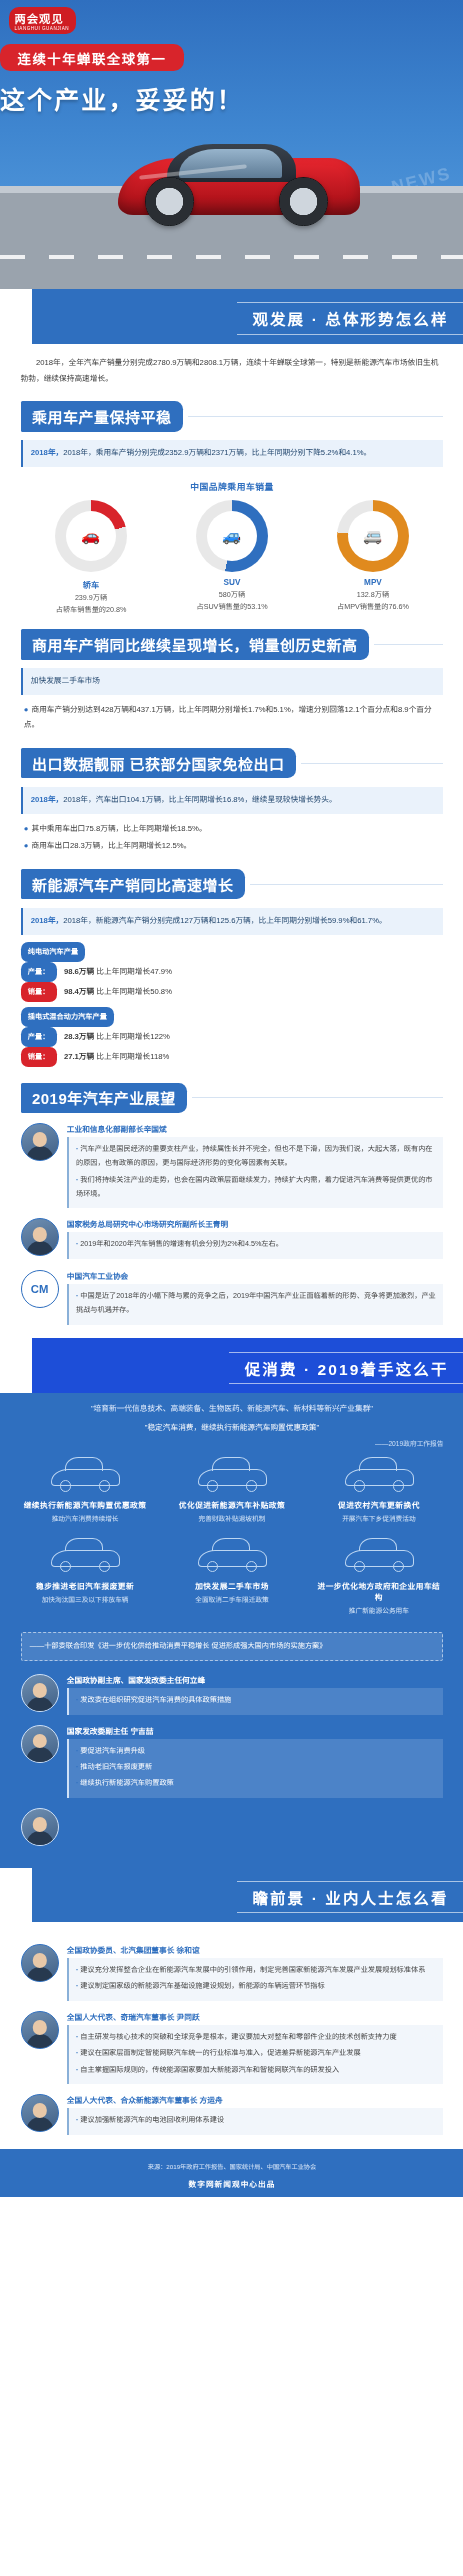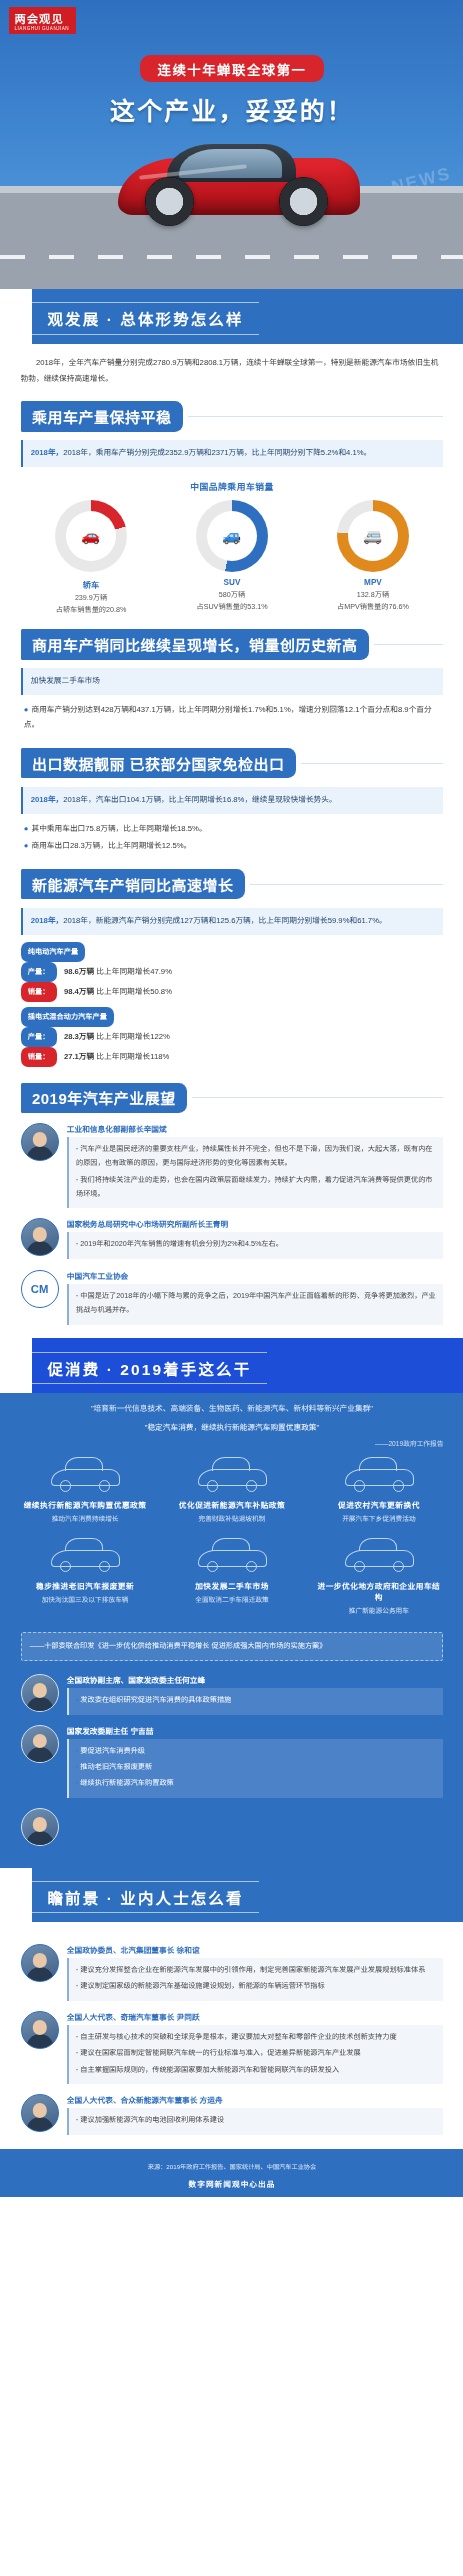--- a/index.html
+++ b/index.html
@@ -16,25 +16,25 @@
     position: relative;
     height: 289px;
     background: linear-gradient(180deg, #2f6fbf 0%, #3f86d0 45%, #5aa0e0 100%);
     overflow: hidden;
   }
   .hero-logo {
     position: absolute; top: 7.2px; left: 9.3px;
     background: #cf1d23; color: #fff;
     padding: 3.1px 7.2px 3.1px 5.2px;
     font-size: 11.3px; font-weight: bold; letter-spacing: 1px;
-    border-radius: 1px;
+    border-radius: 10px;
   }
   .hero-logo small { display:block; font-size:4.6px; font-weight:normal; letter-spacing:0.5px; }
   .hero-title-wrap {
-    position: absolute; top: 55px; left: 0; right: 0; text-align: center;
+    position: absolute; top: 44px; left: 0; right: 0; text-align: left;
   }
   .hero-sub {
     display: inline-block;
     background: #d8242b; color: #fff;
     font-size: 13.4px; font-weight: bold;
     padding: 3.6px 17.5px; border-radius: 10.3px; letter-spacing: 1.5px;
   }
   .hero-main {
     margin-top: 9.3px;
     font-size: 25px; font-weight: bold; color: #fff;
@@ -82,21 +82,21 @@
   .watermark {
     position: absolute; right: 12.4px; top: 170px;
     font-size: 17.5px; color: rgba(255,255,255,.22); font-weight: bold; letter-spacing: 2.1px;
     transform: rotate(-14deg);
   }
 
   
   .sec-banner {
     background: #2f6fbf;
     padding: 13.4px 0 9.3px;
-    text-align: left;
+    text-align: right;
     margin-left: 32px;
   }
   .sec-banner.blue2 { background:#1d4ed8; }
   .sec-title {
     display:inline-block;
     color: #fff; font-size: 15.5px; font-weight: bold; letter-spacing: 2.1px;
     border-top: 1px solid rgba(255,255,255,.6);
     border-bottom: 1px solid rgba(255,255,255,.6);
     padding: 4.1px 15.5px;
   }

